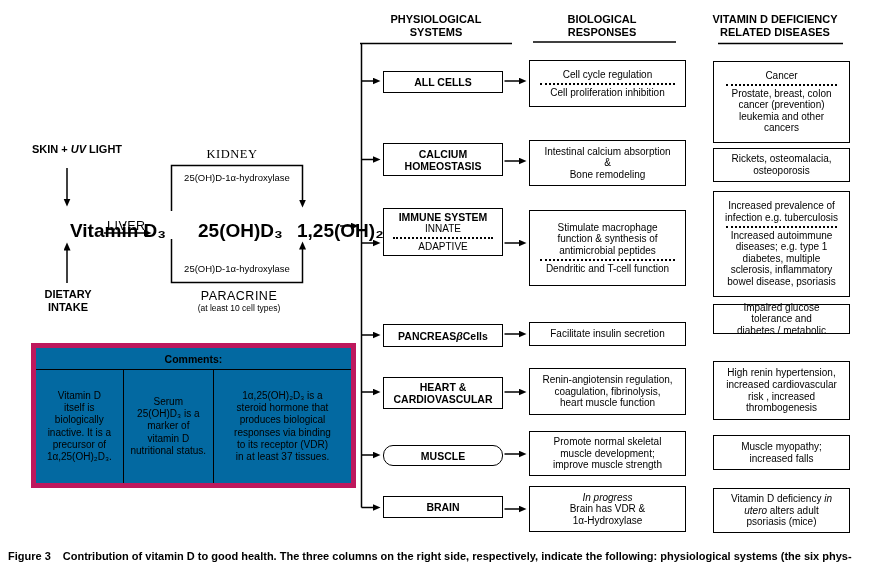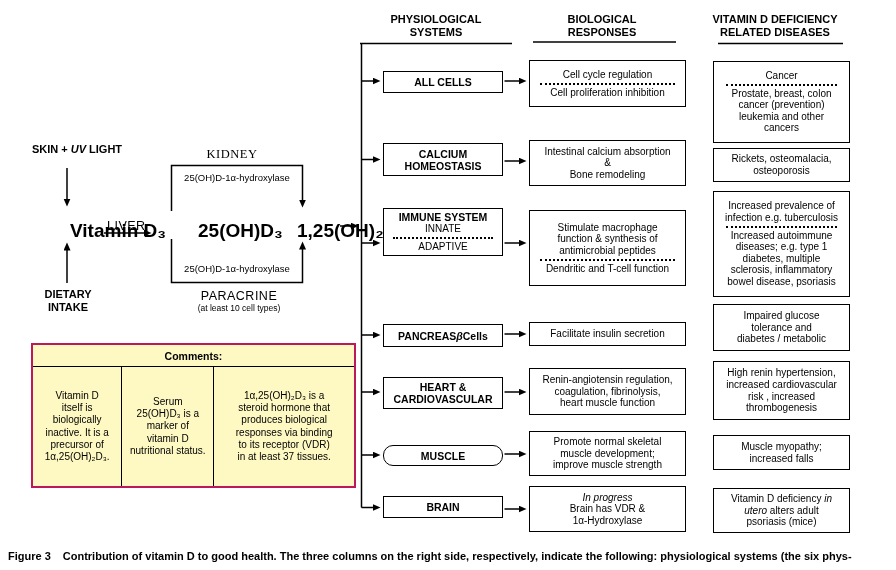--- a/index.html
+++ b/index.html
@@ -21,21 +21,21 @@
   .dots{width:90%;border-top:2.5px dotted #000;margin:2px auto;}
   .dots-sm{width:84%;}
   .it{font-style:italic;}
   
   .bigchem{position:absolute;font-weight:bold;font-size:19px;white-space:nowrap;margin-left:41px;}
   .organ{position:absolute;font-size:12.5px;letter-spacing:.5px;white-space:nowrap;text-align:center;}
   .enzyme{position:absolute;font-size:9.5px;white-space:nowrap;text-align:center;}
   .smallnote{position:absolute;font-size:8.5px;white-space:nowrap;text-align:center;}
   .boldlab{position:absolute;font-weight:bold;font-size:11px;text-align:center;white-space:pre-line;line-height:12.5px;}
   
-  #comments{position:absolute;left:31px;top:343px;width:325px;height:145px;border:2px solid #be185d;background:#fef9c3;box-sizing:border-box;display:flex;flex-direction:column;}
+  #comments{position:absolute;left:31px;top:343px;width:325px;height:145px;border:5px solid #be185d;background:#0369a1;box-sizing:border-box;display:flex;flex-direction:column;}
   .c-title{height:21px;flex:0 0 21px;border-bottom:1.5px solid #000;display:flex;align-items:center;justify-content:center;font-weight:bold;font-size:10.5px;}
   .c-cells{display:flex;flex:1;}
   .c-cell{display:flex;align-items:center;justify-content:center;text-align:center;font-size:10px;line-height:12.3px;white-space:pre-line;box-sizing:border-box;padding:2px;}
   .c1{width:27.5%;}
   .c2{width:29%;border-left:1.5px solid #000;border-right:1.5px solid #000;}
   .c3{width:43.5%;}
   
   #caption{position:absolute;left:8px;top:550px;width:886px;font-size:11px;font-weight:bold;white-space:nowrap;overflow:hidden;}
   #caption .cap-label{margin-right:12px;}
 </style>
@@ -173,21 +173,21 @@
 sclerosis, inflammatory
 bowel disease, psoriasis</div>
   </div>
 
   <div class="box sys" style="top:324px;height:23px;flex-direction:row;">
       <span>PANCREAS </span>
       <span class="it">β</span>
       <span> Cells</span>
     </div>
   <div class="box resp" style="top:322px;height:24px;">Facilitate insulin secretion</div>
-  <div class="box dis pre" style="top:304px;height:47px;">Impaired glucose
+  <div class="box dis pre" style="top:304px;height:30px;">Impaired glucose
 tolerance and
 diabetes / metabolic</div>
 
   <div class="box sys pre" style="top:377px;height:32px;">HEART &amp;
 CARDIOVASCULAR</div>
   <div class="box resp pre" style="top:368px;height:47px;">Renin-angiotensin regulation,
 coagulation, fibrinolysis,
 heart muscle function</div>
   <div class="box dis pre" style="top:361px;height:59px;">High renin hypertension,
 increased cardiovascular

